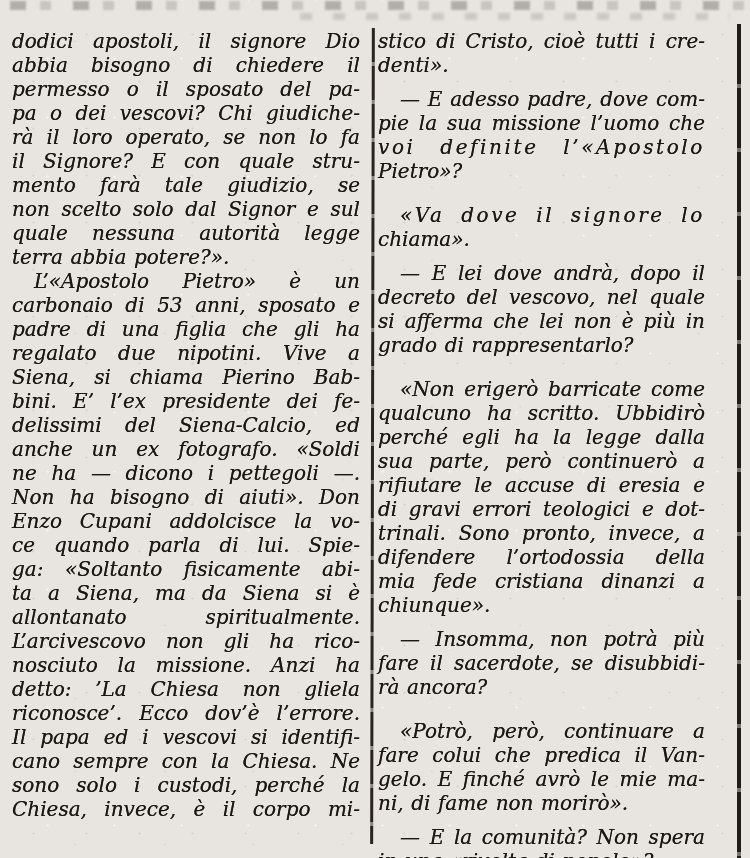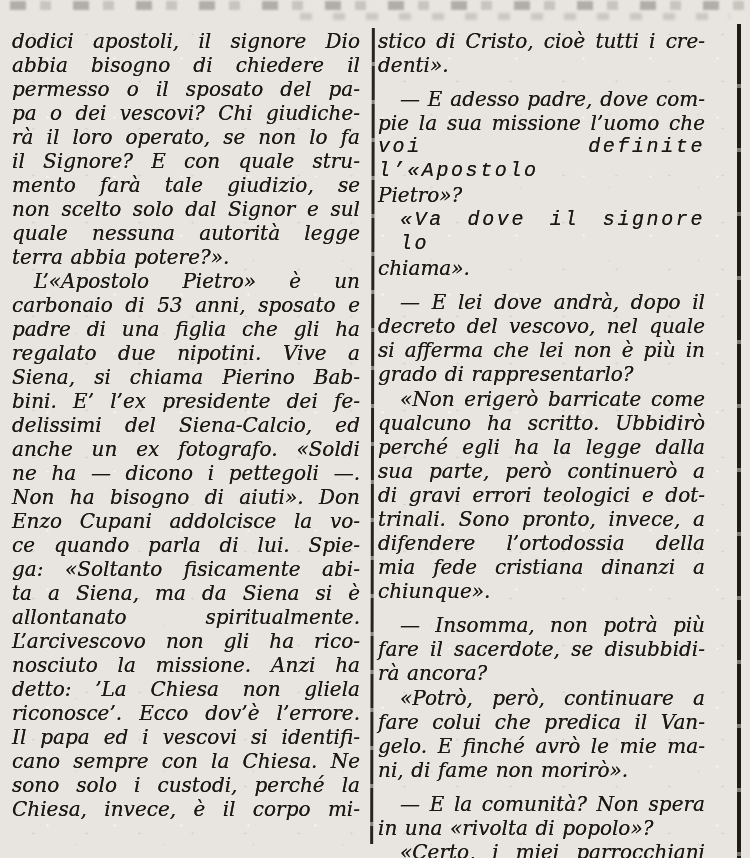--- a/index.html
+++ b/index.html
@@ -33,22 +33,22 @@
     font-size: 20px;
     line-height: 24px;
     text-align: justify;
     text-align-last: justify;
     word-spacing: 0.06em;
     white-space: normal;
     text-shadow: 0 0 0.5px rgba(27,23,18,0.85);
   }
   .line.end    { text-align-last: left; }
   .line.indent { padding-left: 22px; }
-  .line.lsp    { letter-spacing: 0.13em; font-family: Liberation Mono, monospace; }
-  .gap-sm { margin-top: 1px; }
+  .line.lsp    { letter-spacing: 0.13em; }
+  .gap-sm { margin-top: 20px; }
   .gap-md { margin-top: 10px; }
 
   .rule-mid {
     position: absolute;
     left: 371px; top: 28px; bottom: 14px;
     width: 3px;
     background: repeating-linear-gradient(to bottom,
       var(--rule) 0 34px, rgba(40,35,30,.5) 34px 38px);
     transform: rotate(.12deg);
     filter: blur(.2px);
@@ -133,20 +133,21 @@
     <div class="line indent lsp gap-sm">«Va dove il signore lo</div>
     <div class="line end">chiama».</div>
     <div class="line indent gap-md">— E lei dove andrà, dopo il</div>
     <div class="line">decreto del vescovo, nel quale</div>
     <div class="line">si afferma che lei non è più in</div>
     <div class="line end">grado di rappresentarlo?</div>
     <div class="line indent gap-sm">«Non erigerò barricate come</div>
     <div class="line">qualcuno ha scritto. Ubbidirò</div>
     <div class="line">perché egli ha la legge dalla</div>
     <div class="line">sua parte, però continuerò a</div>
+    <div class="line">rifiutare le accuse di eresia e</div>
     <div class="line">di gravi errori teologici e dot-</div>
     <div class="line">trinali. Sono pronto, invece, a</div>
     <div class="line">difendere l’ortodossia della</div>
     <div class="line">mia fede cristiana dinanzi a</div>
     <div class="line end">chiunque».</div>
     <div class="line indent gap-md">— Insomma, non potrà più</div>
     <div class="line">fare il sacerdote, se disubbidi-</div>
     <div class="line end">rà ancora?</div>
     <div class="line indent gap-sm">«Potrò, però, continuare a</div>
     <div class="line">fare colui che predica il Van-</div>

